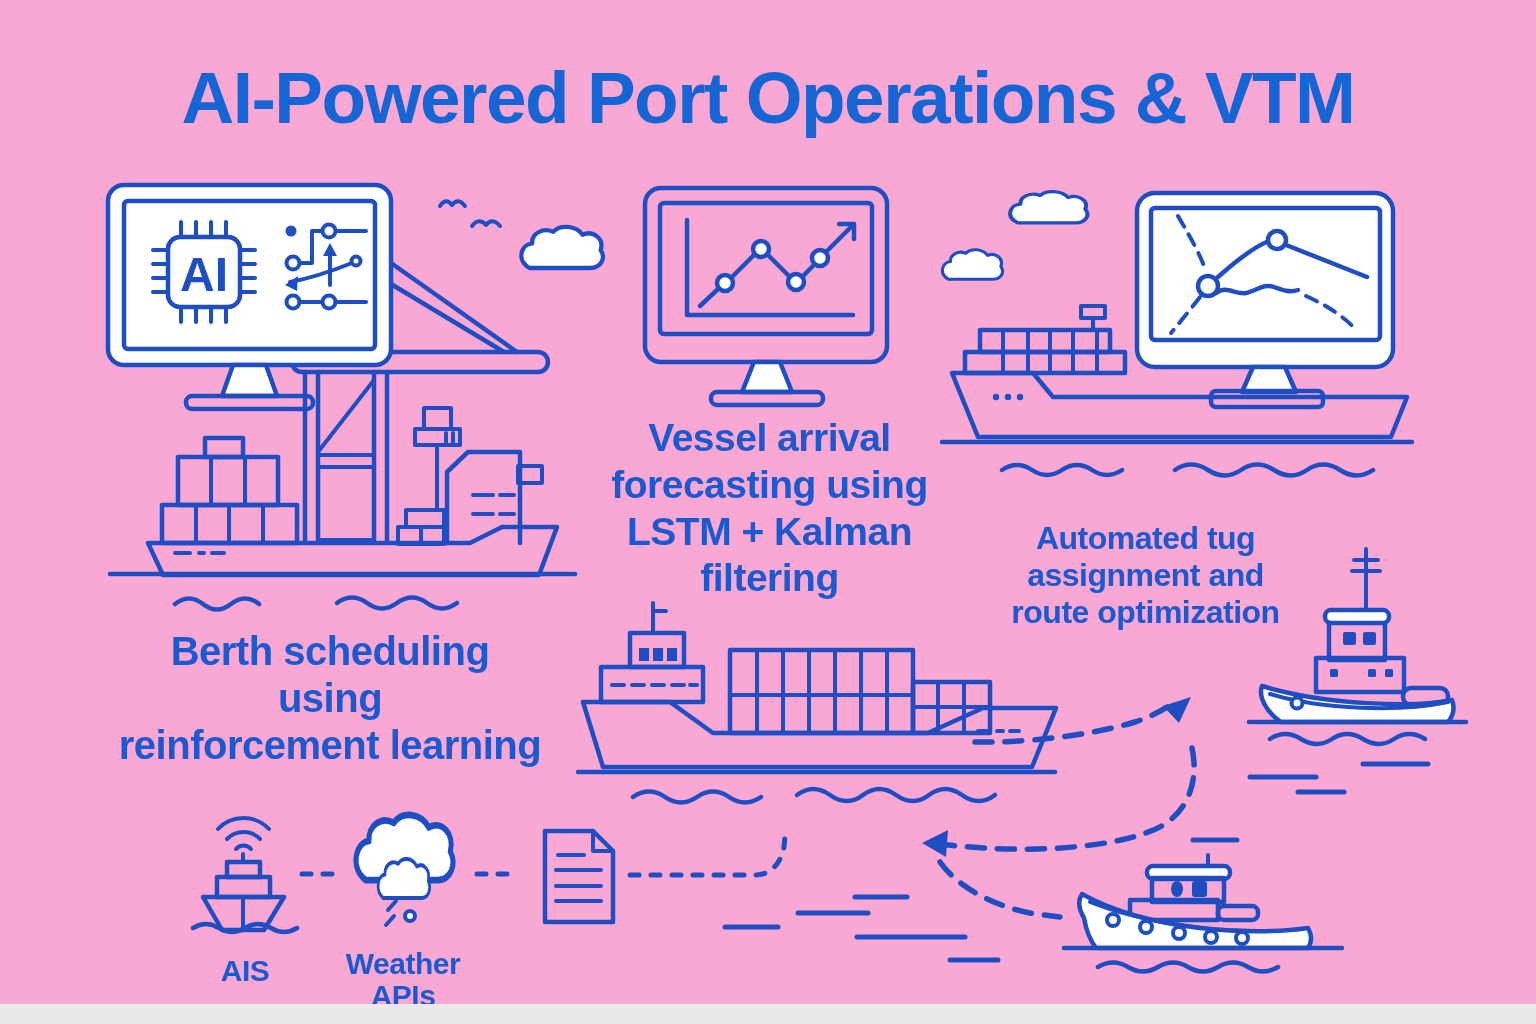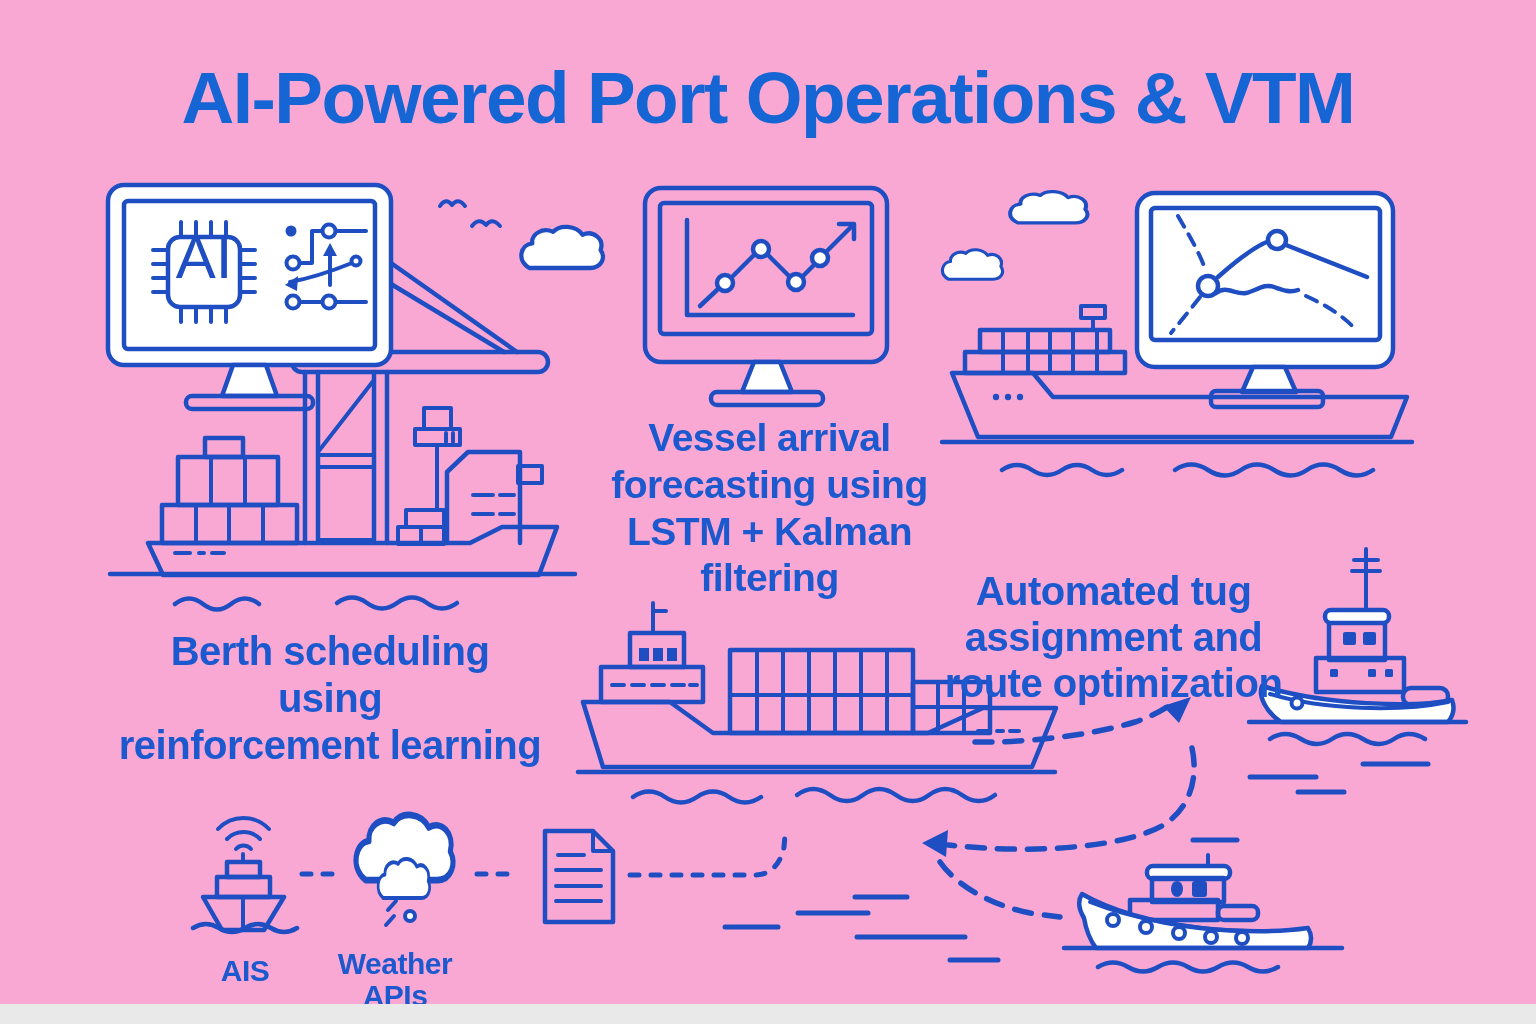--- a/index.html
+++ b/index.html
@@ -26,29 +26,29 @@
   .title{
     position:absolute;left:0;right:0;top:56px;text-align:center;
     font-size:73px;font-weight:bold;color:var(--title);letter-spacing:-1.5px;
   }
   .lbl{
     position:absolute;font-weight:bold;color:var(--label);
     text-align:center;white-space:pre-line;letter-spacing:-0.5px;
   }
   #lbl-berth{left:95px;top:628px;width:470px;font-size:40px;line-height:1.17;}
   #lbl-vessel{left:572px;top:415px;width:395px;font-size:39px;line-height:1.2;}
-  #lbl-tug{left:916px;top:520px;width:395px;font-size:40px;line-height:1.15;margin-top:48px;}
+  #lbl-tug{left:948px;top:520px;width:395px;font-size:32px;line-height:1.15;}
   .src{font-size:30px;line-height:1.07;margin-top:14px;}
   #lbl-ais{left:185px;top:941px;width:120px;}
-  #lbl-weather{left:320px;top:934px;width:150px;}
+  #lbl-weather{left:328px;top:934px;width:150px;}
   #lbl-logs{left:490px;top:934px;width:180px;}
   #chip-ai{
-    position:absolute;left:168px;top:222px;width:72px;height:70px;
+    position:absolute;left:168px;top:239px;width:72px;height:70px;
     display:flex;align-items:center;justify-content:center;
-    font-size:60px;font-weight:normal;color:var(--line);letter-spacing:0;
+    font-size:48px;font-weight:bold;color:var(--line);letter-spacing:0;
   }
 </style>
 </head>
 <body>
 
 <div class="stage">
 
 <svg width="1536" height="1024" viewBox="0 0 1536 1024">
   <defs>
     <path id="cloudp" d="M12,40 H76 C87,40 93,30 87,21 C91,9 79,0 68,5 C61,-5 44,-6 37,2 C26,-3 14,4 15,14 C3,15 -2,32 12,40 Z"></path>

